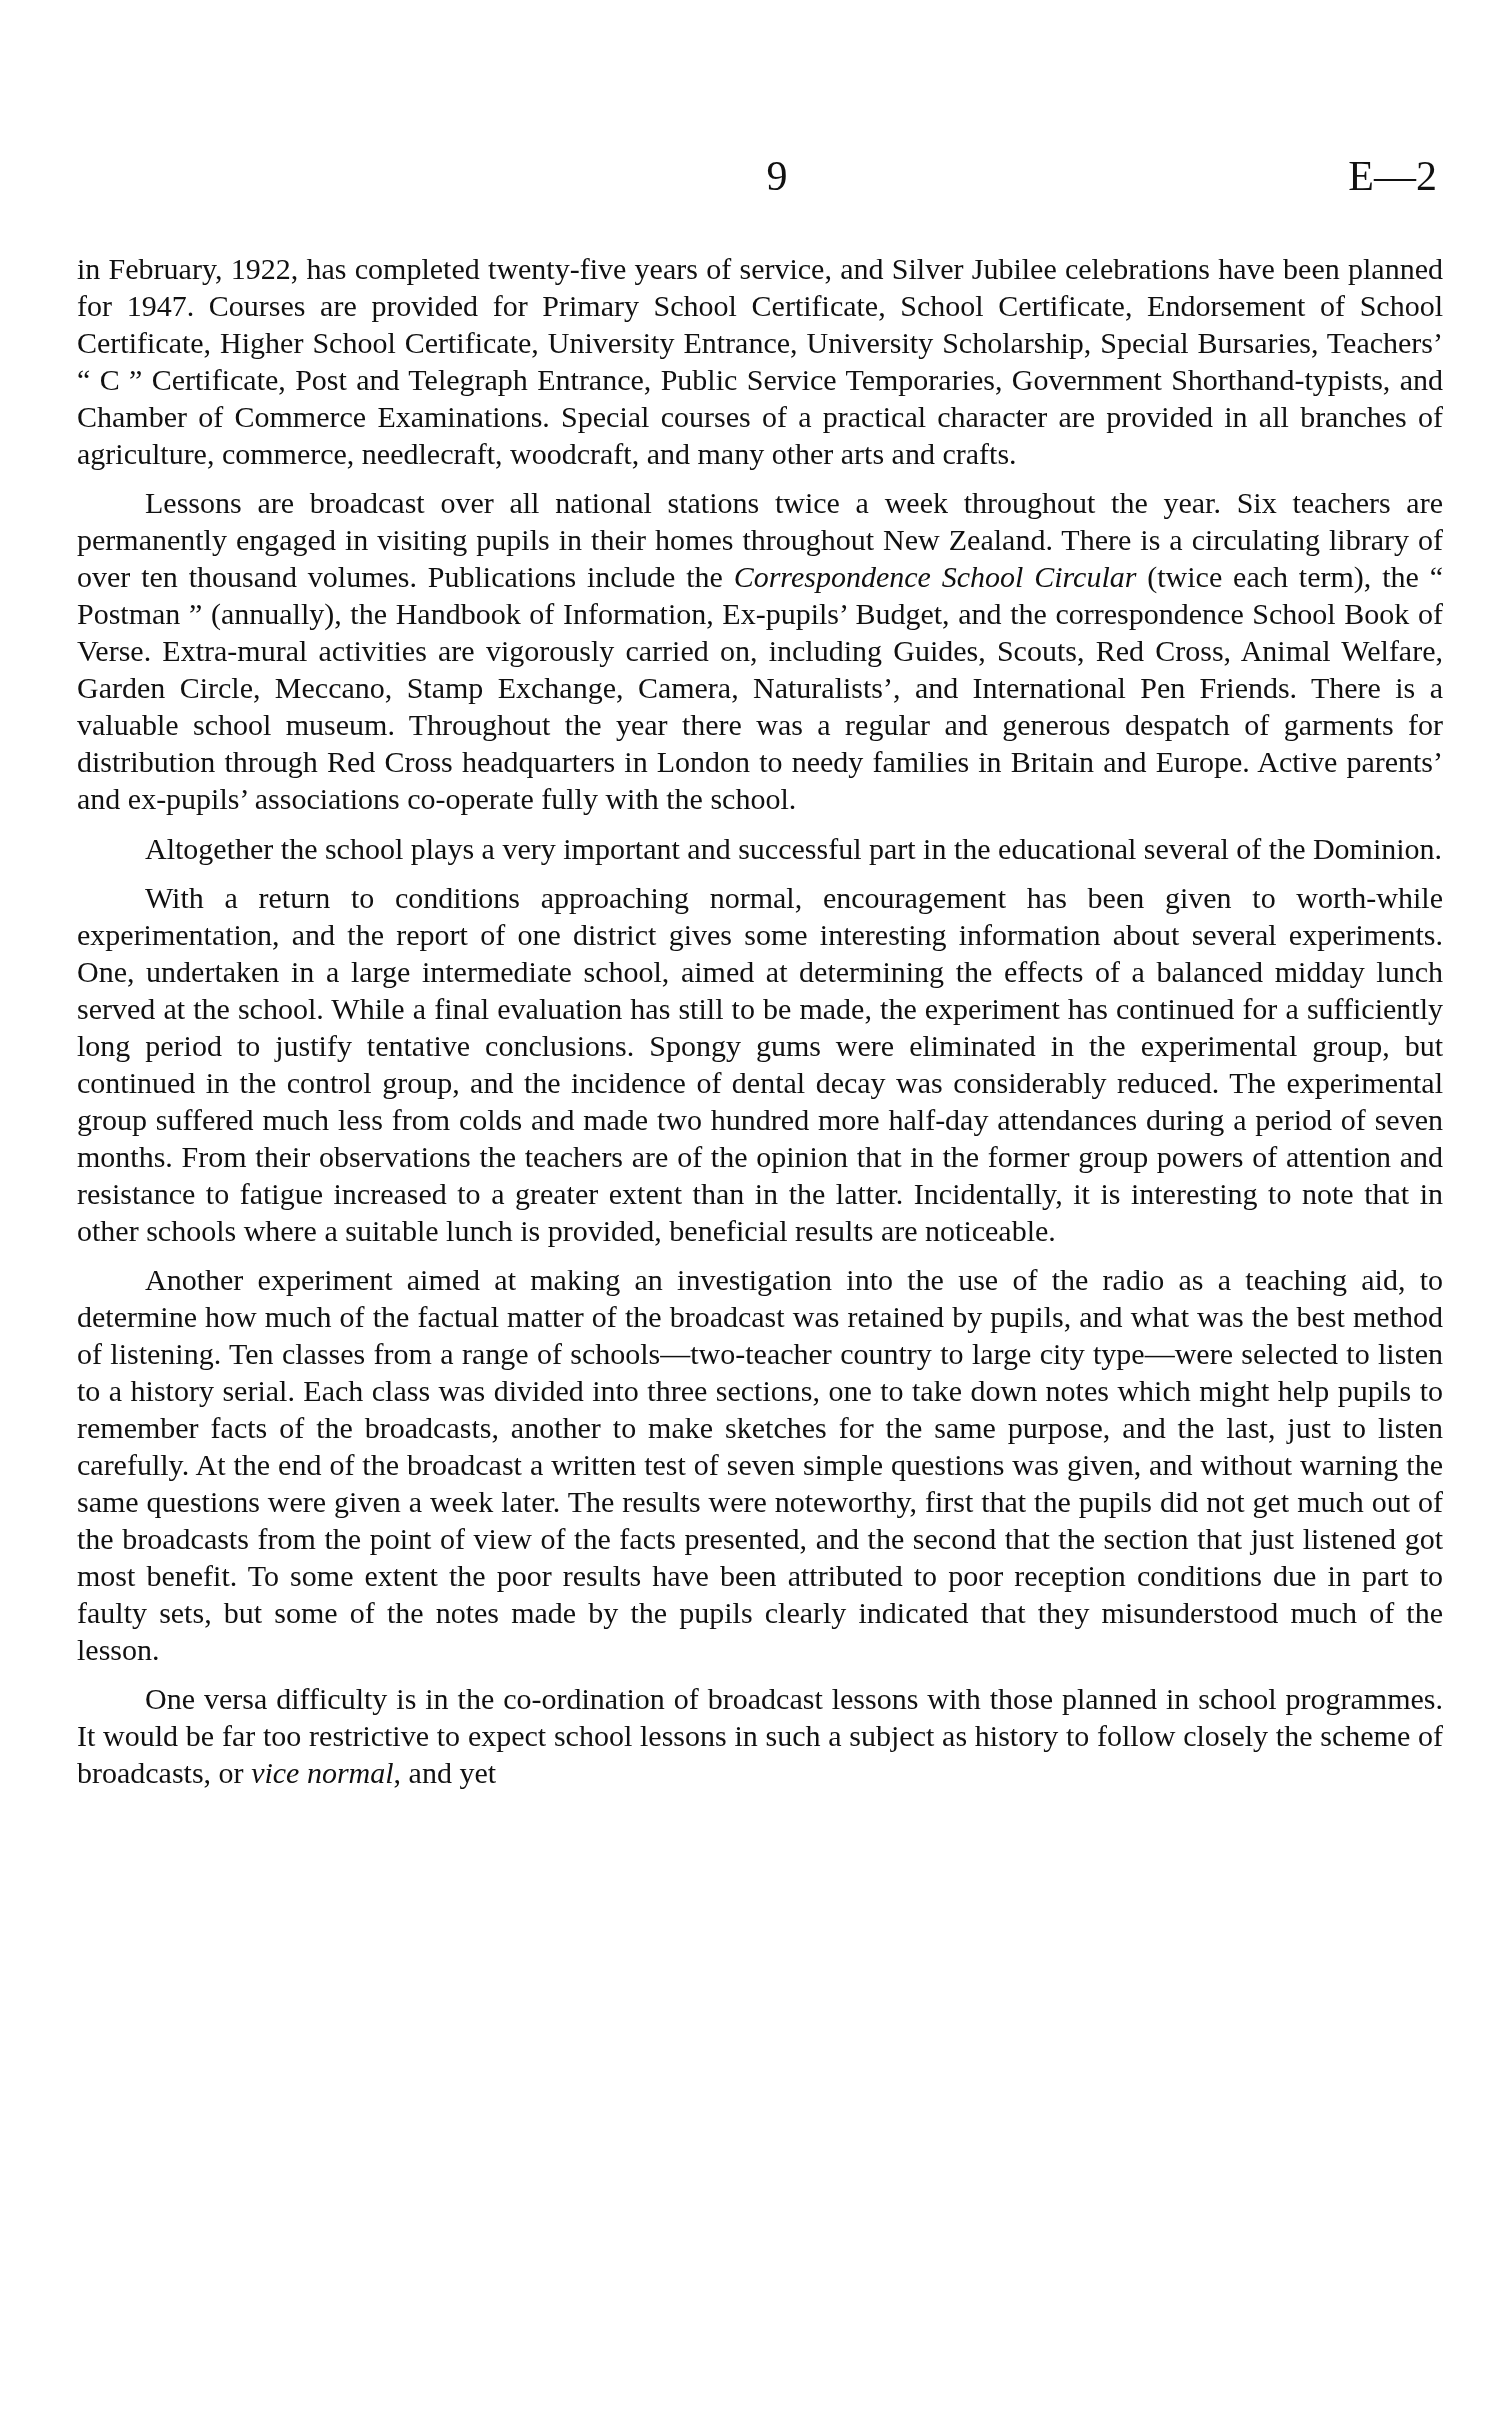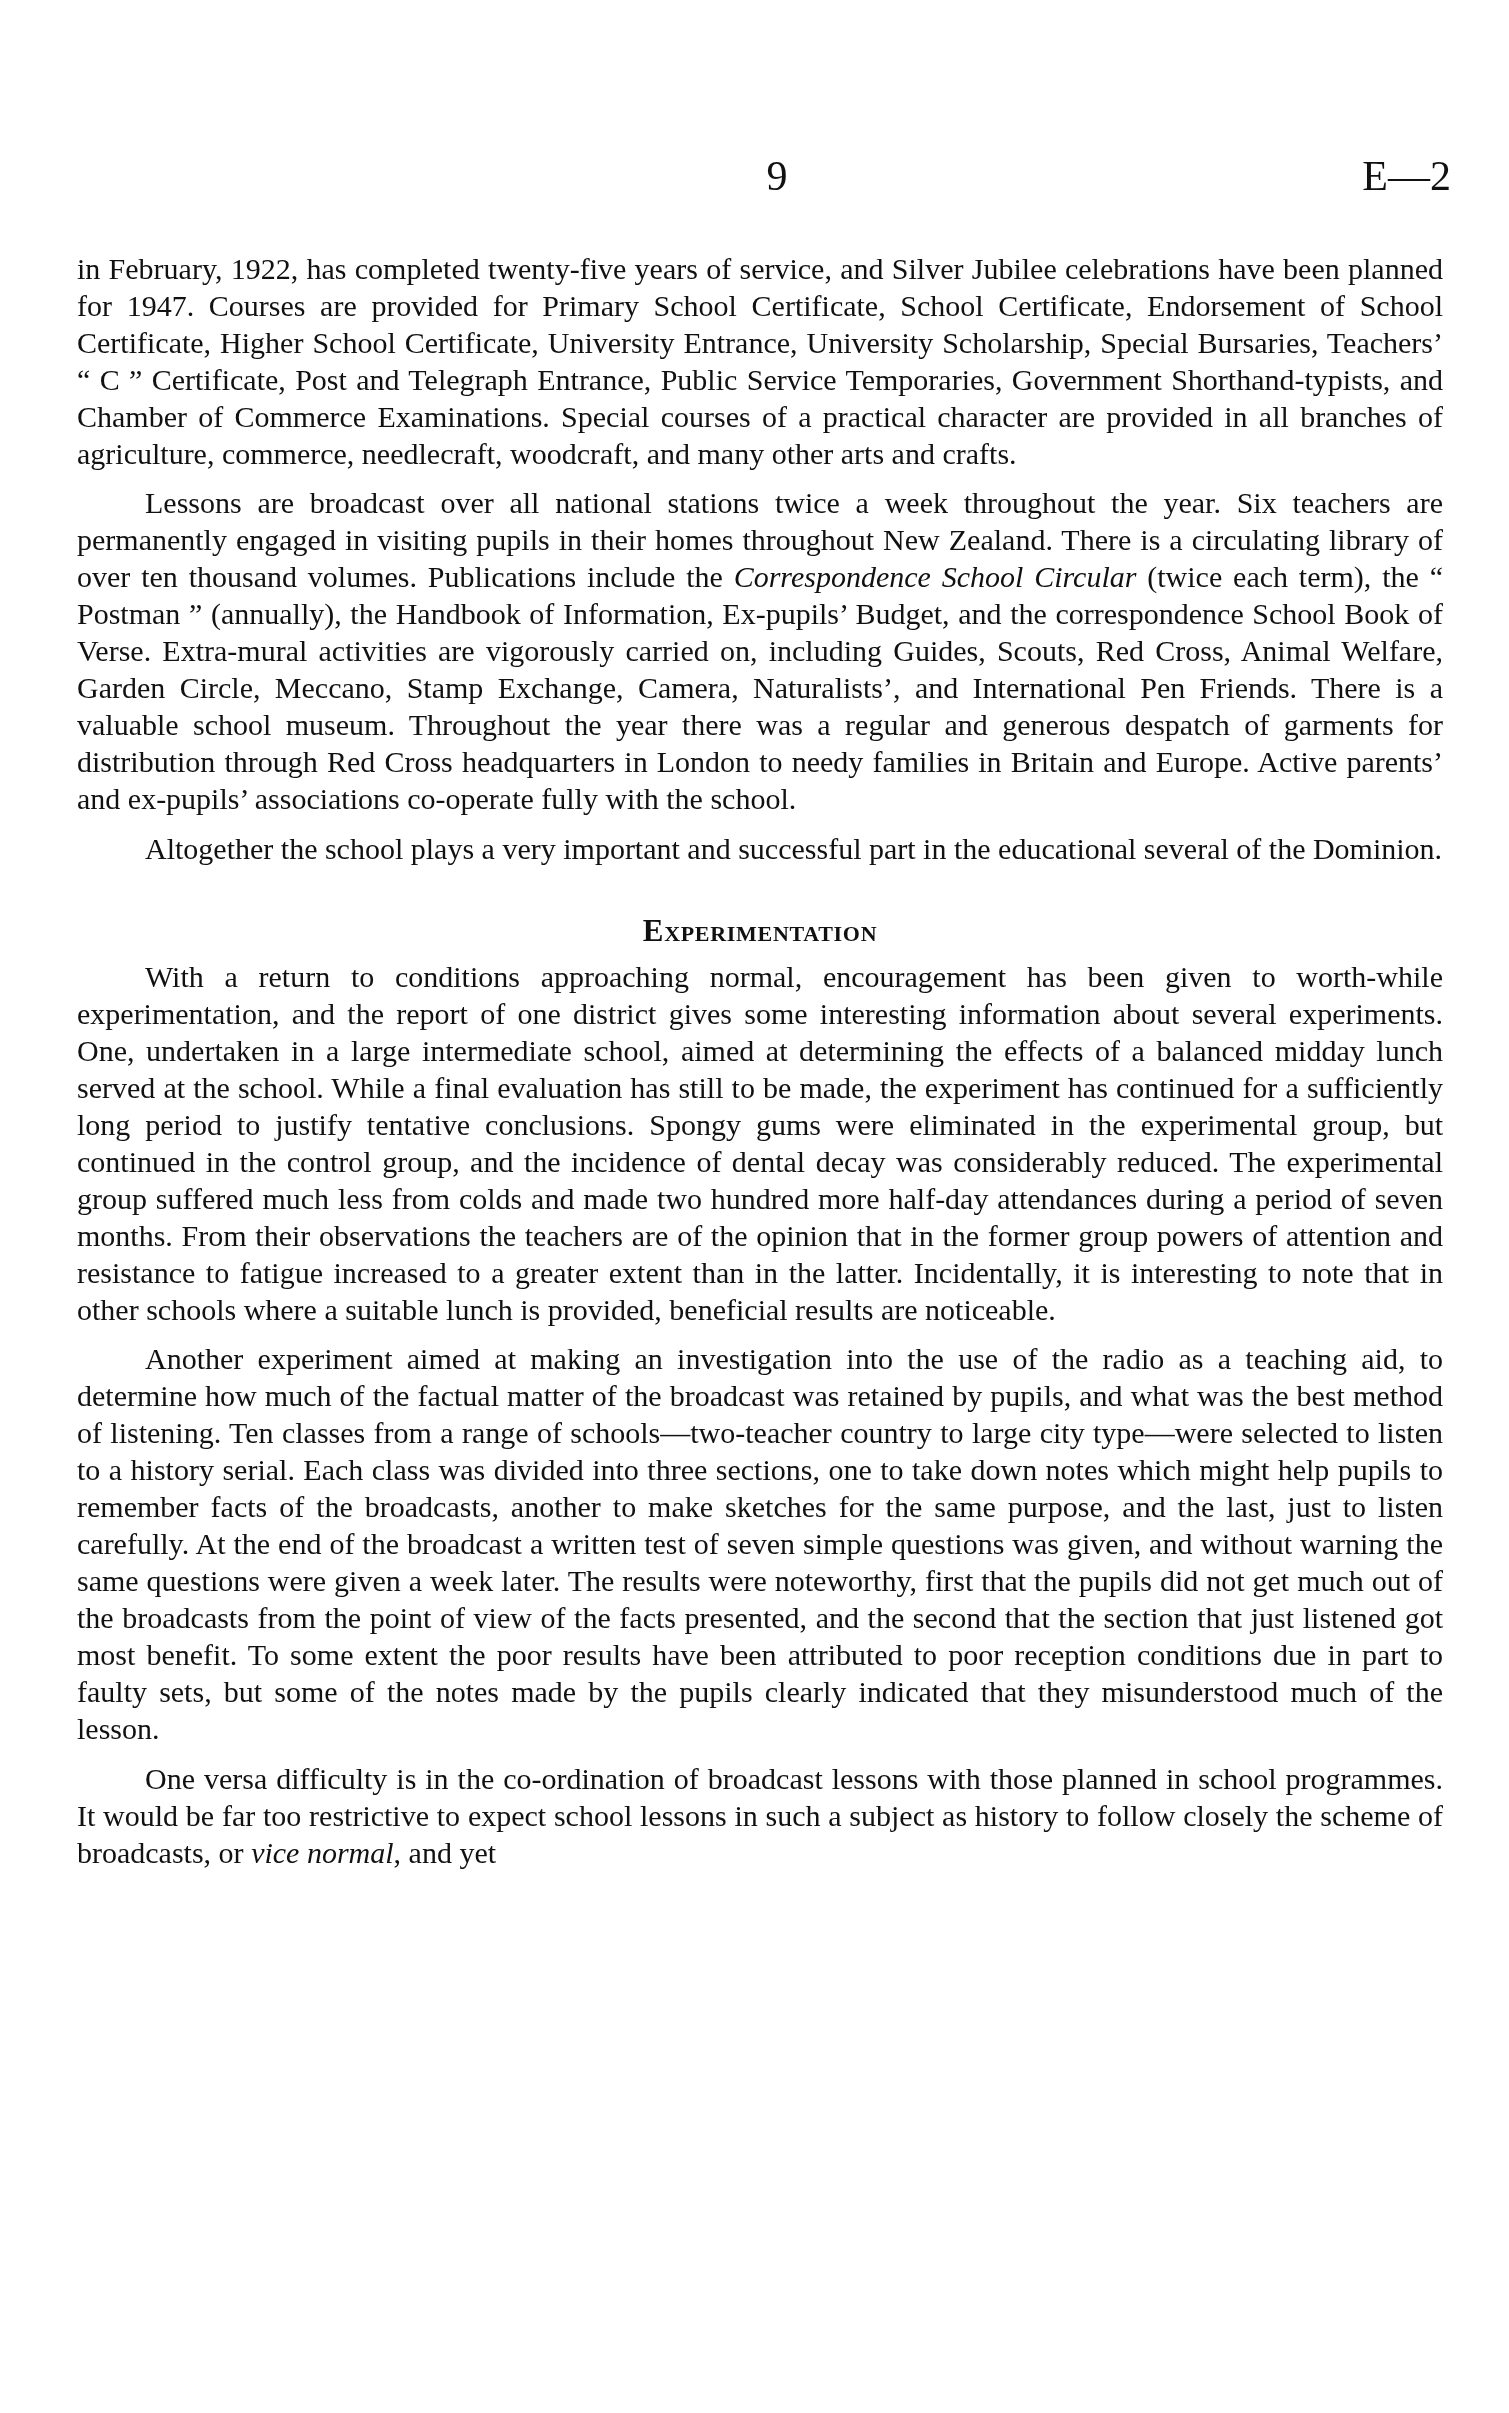--- a/index.html
+++ b/index.html
@@ -26,21 +26,21 @@
   }
   .page-number {
     position: absolute;
     left: 758px;
     width: 38px;
     text-align: center;
     top: 0;
   }
   .doc-code {
     position: absolute;
-    right: 59px;
+    right: 73px;
     top: 0;
     letter-spacing: 0px;
     text-align: center;
   }
   .body-text {
     position: absolute;
     left: 77px;
     top: 250px;
     width: 1366px;
     font-size: 30px;
@@ -78,21 +78,20 @@
   <span class="doc-code">E—2</span>
 </header>
 
 <main class="body-text">
   <p class="para first">in February, 1922, has completed twenty-five years of service, and Silver Jubilee celebrations have been planned for 1947.  Courses are provided for Primary School Certificate, School Certificate, Endorsement of School Certificate, Higher School Certificate, University Entrance, University Scholarship, Special Bursaries, Teachers’ “ C ” Certificate, Post and Telegraph Entrance, Public Service Temporaries, Government Shorthand-typists, and Chamber of Commerce Examinations.  Special courses of a practical character are provided in all branches of agriculture, commerce, needlecraft, woodcraft, and many other arts and crafts.</p>
 
   <p class="para"><span>Lessons are broadcast over all national stations twice a week throughout the year. Six teachers are permanently engaged in visiting pupils in their homes throughout New Zealand.  There is a circulating library of over ten thousand volumes.  Publications include the </span><em>Correspondence School Circular</em><span> (twice each term), the “ Postman ” (annually), the Handbook of Information, Ex-pupils’ Budget, and the correspondence School Book of Verse.  Extra-mural activities are vigorously carried on, including Guides, Scouts, Red Cross, Animal Welfare, Garden Circle, Meccano, Stamp Exchange, Camera, Naturalists’, and International Pen Friends.  There is a valuable school museum. Throughout the year there was a regular and generous despatch of garments for distribution through Red Cross headquarters in London to needy families in Britain and Europe.  Active parents’ and ex-pupils’ associations co-operate fully with the school.</span></p>
 
   <p class="para">Altogether the school plays a very important and successful part in the educational several of the Dominion.</p>
 
-  <h2 class="section-heading">Experimentation</h2>
 
   <p class="para">With a return to conditions approaching normal, encouragement has been given to worth-while experimentation, and the report of one district gives some interesting information about several experiments.  One, undertaken in a large intermediate school, aimed at determining the effects of a balanced midday lunch served at the school.  While a final evaluation has still to be made, the experiment has continued for a sufficiently long period to justify tentative conclusions.  Spongy gums were eliminated in the experi­mental group, but continued in the control group, and the incidence of dental decay was considerably reduced.  The experimental group suffered much less from colds and made two hundred more half-day attendances during a period of seven months. From their observations the teachers are of the opinion that in the former group powers of attention and resistance to fatigue increased to a greater extent than in the latter. Incidentally, it is interesting to note that in other schools where a suitable lunch is provided, beneficial results are noticeable.</p>
 
   <p class="para">Another experiment aimed at making an investigation into the use of the radio as a teaching aid, to determine how much of the factual matter of the broadcast was retained by pupils, and what was the best method of listening.  Ten classes from a range of schools—two-teacher country to large city type—were selected to listen to a history serial.  Each class was divided into three sections, one to take down notes which might help pupils to remember facts of the broadcasts, another to make sketches for the same purpose, and the last, just to listen carefully.  At the end of the broadcast a written test of seven simple questions was given, and without warning the same questions were given a week later.  The results were noteworthy, first that the pupils did not get much out of the broadcasts from the point of view of the facts presented, and the second that the section that just listened got most benefit.  To some extent the poor results have been attributed to poor reception conditions due in part to faulty sets, but some of the notes made by the pupils clearly indicated that they misunderstood much of the lesson.</p>
 
   <p class="para noindent-end"><span>One versa difficulty is in the co-ordination of broadcast lessons with those planned in school programmes.  It would be far too restrictive to expect school lessons in such a subject as history to follow closely the scheme of broadcasts, or </span><em>vice normal</em><span>, and yet</span></p>
 </main>
 
 
 </body></html>

